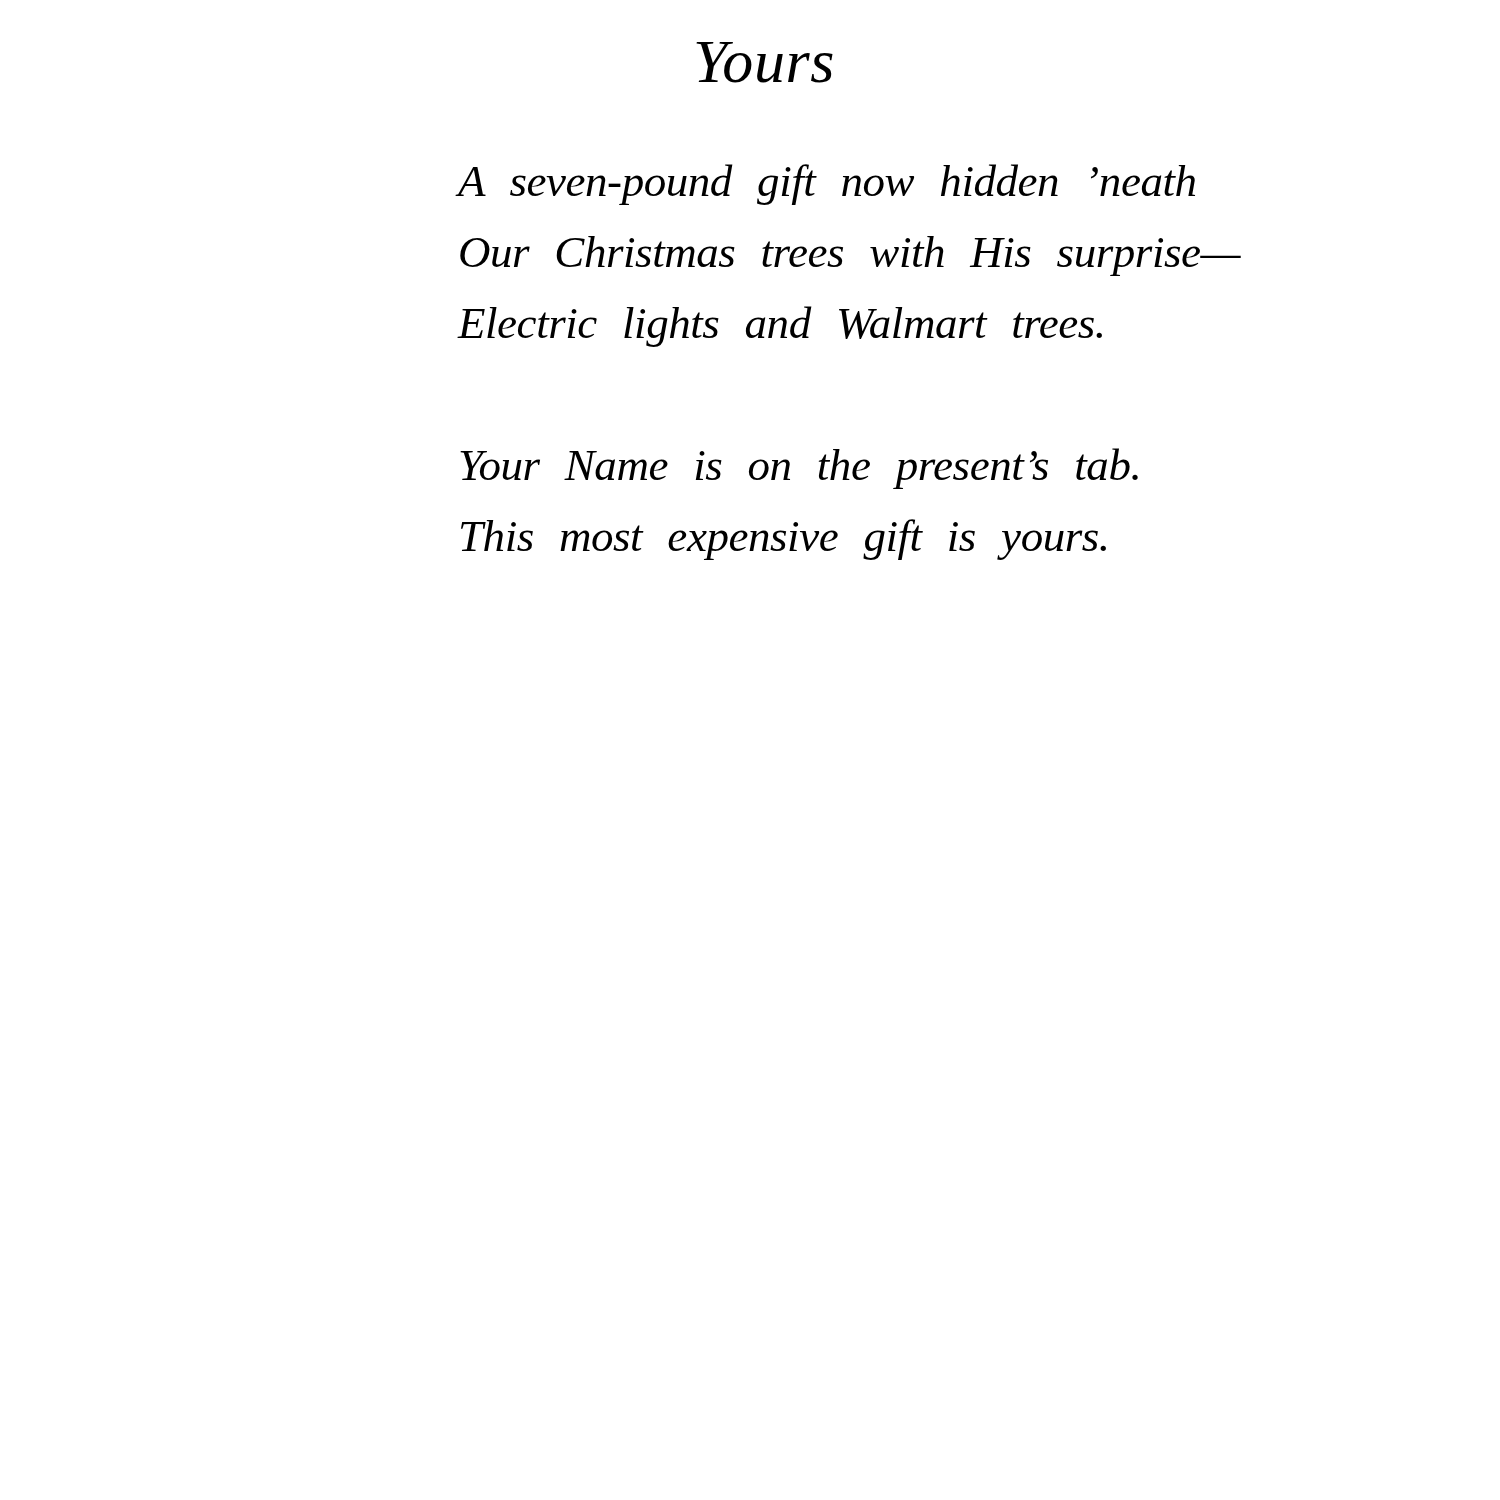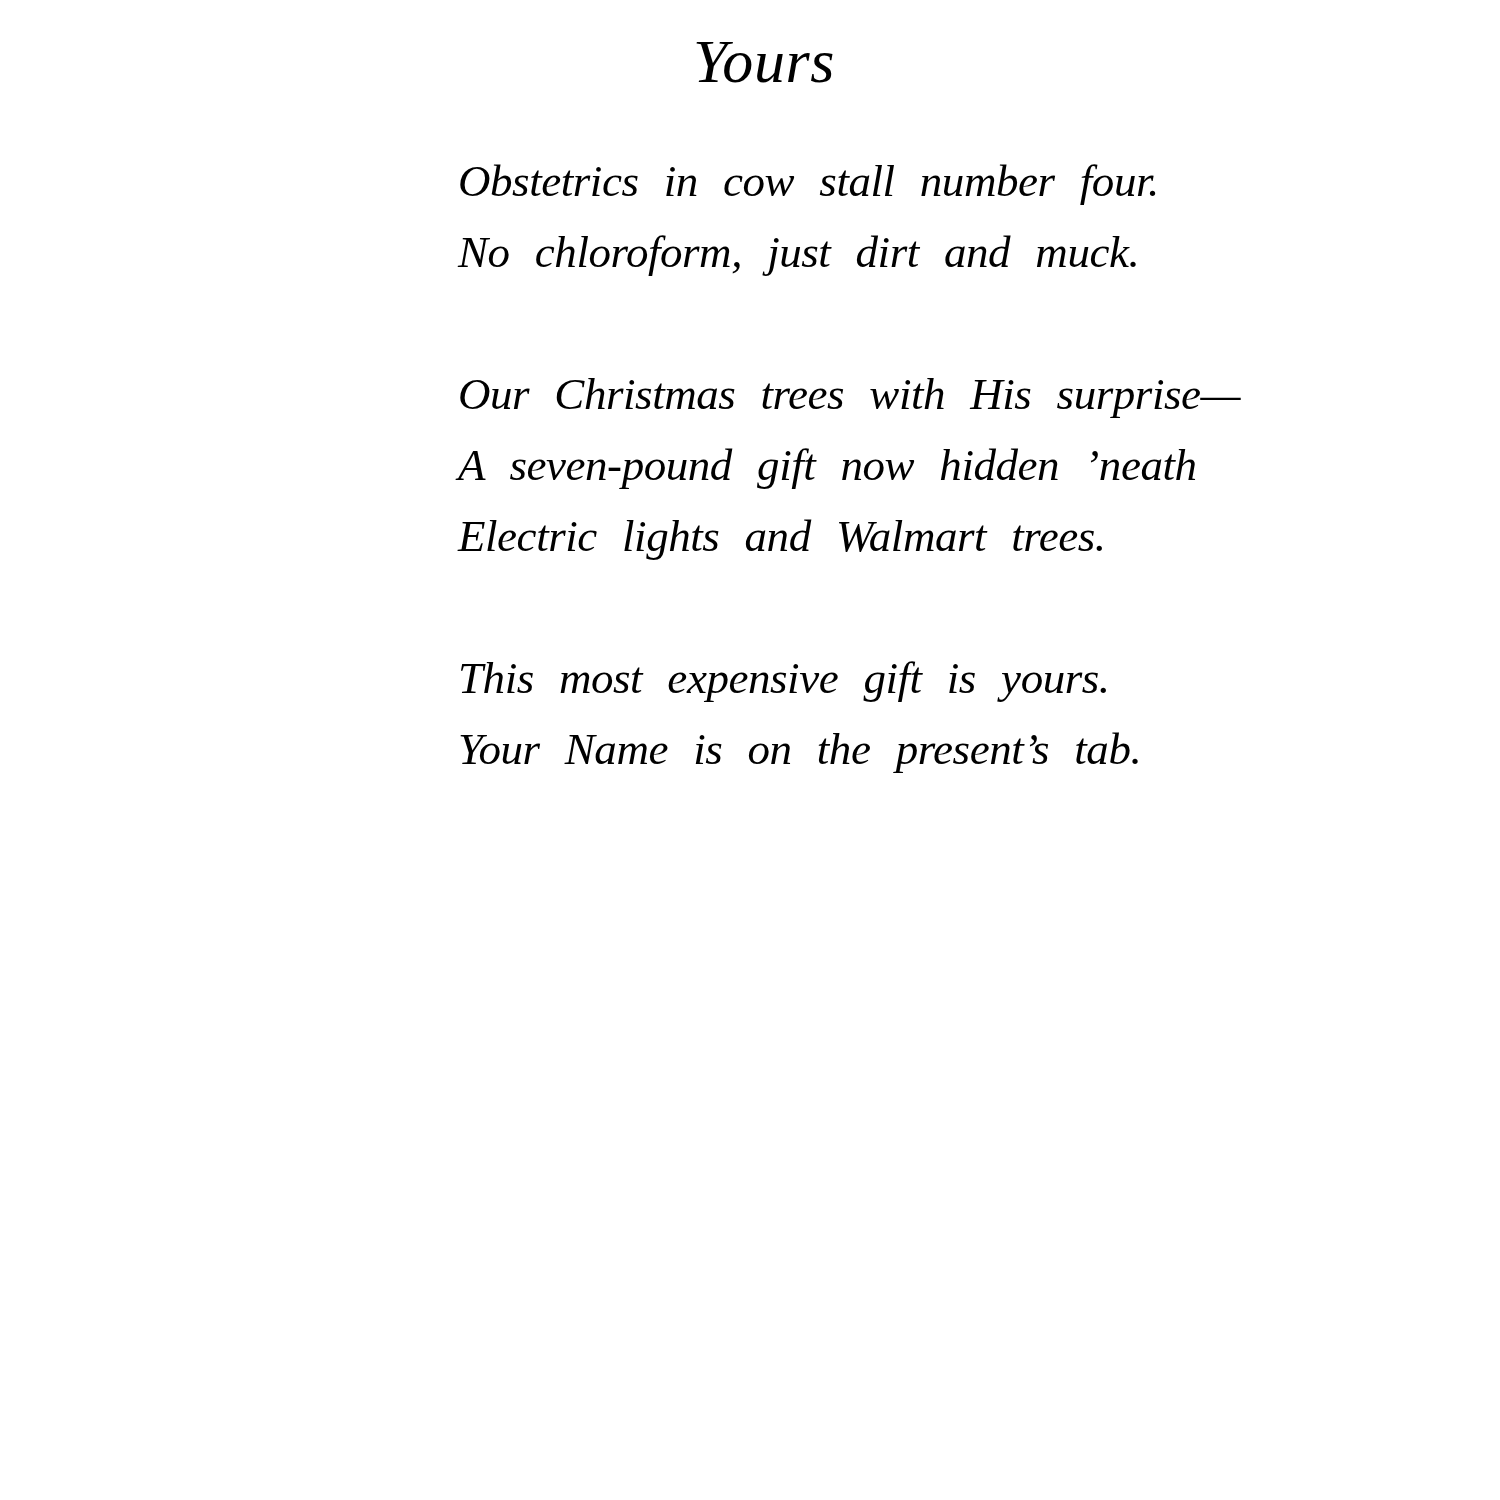--- a/index.html
+++ b/index.html
@@ -48,31 +48,27 @@
 </style>
 </head>
 <body>
 
 <div class="page">
 
   <h1 class="poem-title">Yours</h1>
 
   <div class="poem-body">
 
-    <div class="stanza">
-      <div class="poem-line">Obstetrics in cow stall number four.</div>
-      <div class="poem-line">No chloroform, just dirt and muck.</div>
-    </div>
 
     <div class="stanza">
+      <div class="poem-line">A seven-pound gift now hidden ’neath</div>
       <div class="poem-line">Our Christmas trees with His surprise—</div>
-      <div class="poem-line">A seven-pound gift now hidden ’neath</div>
       <div class="poem-line">Electric lights and Walmart trees.</div>
     </div>
 
     <div class="stanza">
+      <div class="poem-line">Your Name is on the present’s tab.</div>
       <div class="poem-line">This most expensive gift is yours.</div>
-      <div class="poem-line">Your Name is on the present’s tab.</div>
     </div>
 
   </div>
 
 </div>
 
 </body></html>

